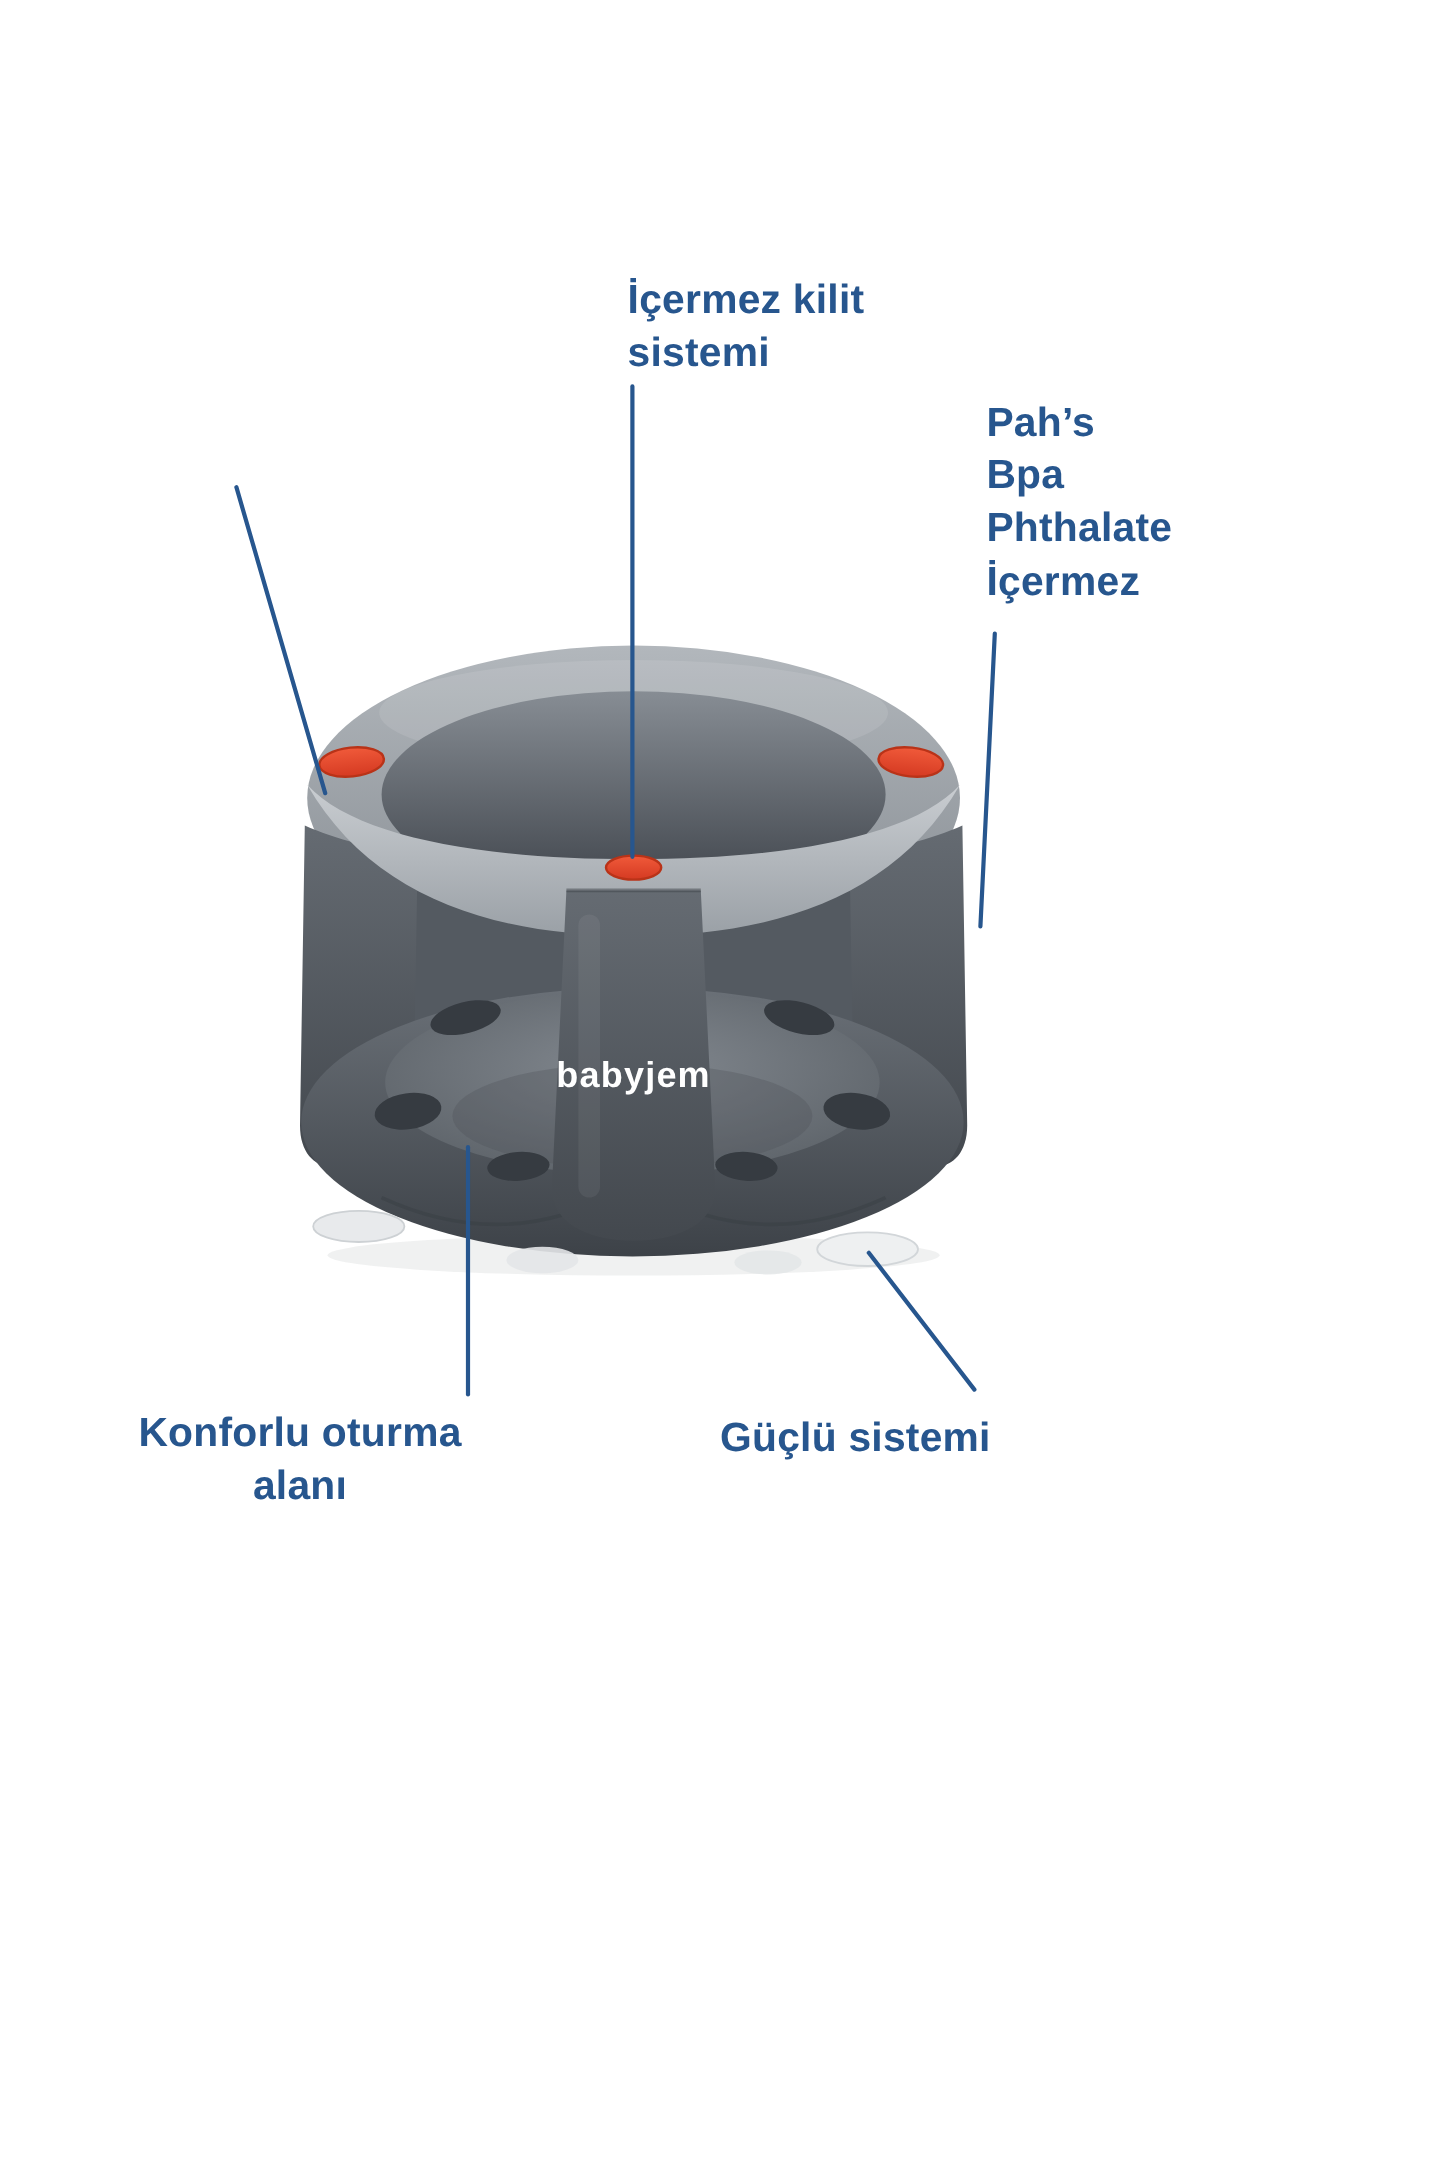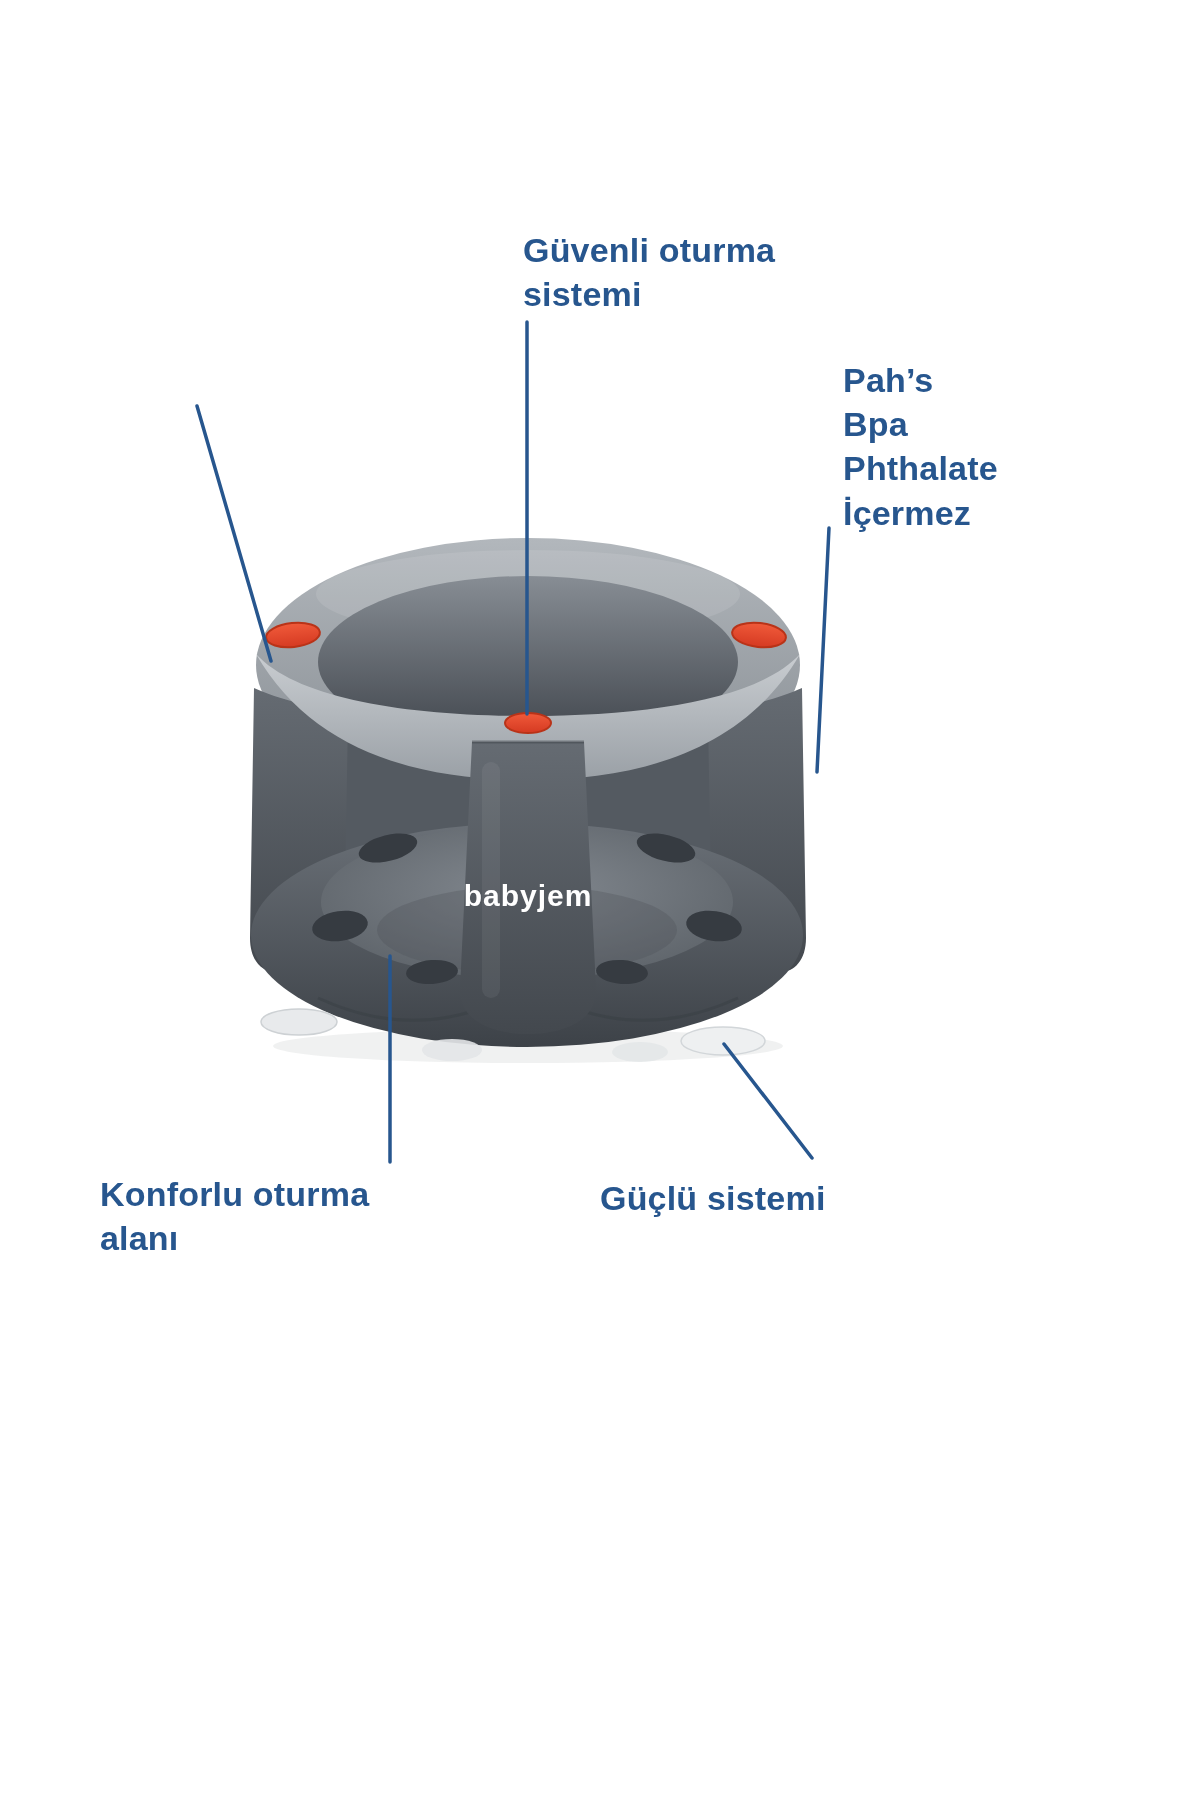--- a/index.html
+++ b/index.html
@@ -13,21 +13,21 @@
   .stage { position:absolute; left:0; top:0; width:1200px; height:1800px; }
   .label {
     position:absolute;
     color:#27568e;
     font-size:34px;
     font-weight:600;
     line-height:1.3;
     letter-spacing:.2px;
     white-space:pre-line;
   }
-  .label-right { text-align:left; }
+  .label-right { text-align:center; }
 </style>
 </head>
 <body>
 
 <div class="stage">
 
   <svg width="1200" height="1800" viewBox="0 0 1200 1800" style="position:absolute;left:0;top:0;">
     <defs>
       <linearGradient id="gShell" x1="0" y1="0" x2="0" y2="1">
         <stop offset="0" stop-color="#b2b7bc"></stop>
@@ -105,23 +105,23 @@
 
     <g stroke="#27568e" stroke-width="3.5" stroke-linecap="round">
       <line x1="527" y1="322" x2="527" y2="714"></line>
       <line x1="197" y1="406" x2="271" y2="661"></line>
       <line x1="829" y1="528" x2="817" y2="772"></line>
       <line x1="390" y1="956" x2="390" y2="1162"></line>
       <line x1="724" y1="1044" x2="812" y2="1158"></line>
     </g>
   </svg>
 
-  <div class="label" style="left:523px; top:228px;">Güvenli oturma
+  <div class="label" style="left:523px; top:228px;">İçermez kilit
 sistemi</div>
-  <div class="label" style="left:822px; top:358px;margin-left:21px;">Pah’s
+  <div class="label" style="left:822px; top:330px;">Pah’s
 Bpa
 Phthalate
 İçermez</div>
   <div class="label label-right" style="left:100px; top:1172px; width:300px;">Konforlu oturma
 alanı</div>
   <div class="label" style="left:600px; top:1176px;">Güçlü sistemi</div>
 
 </div>
 
 </body></html>

